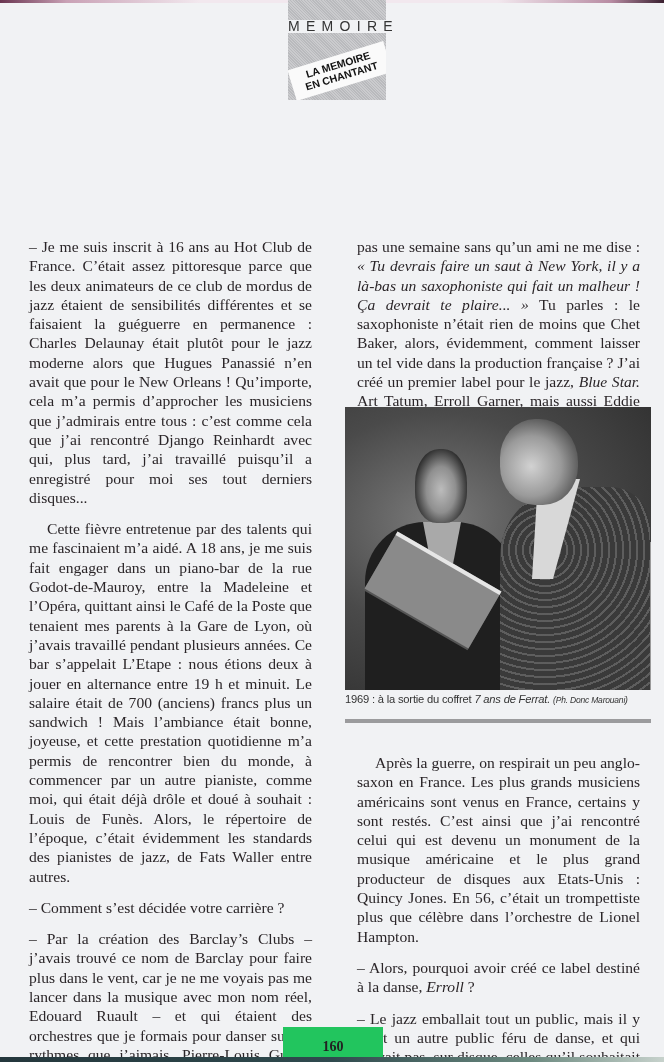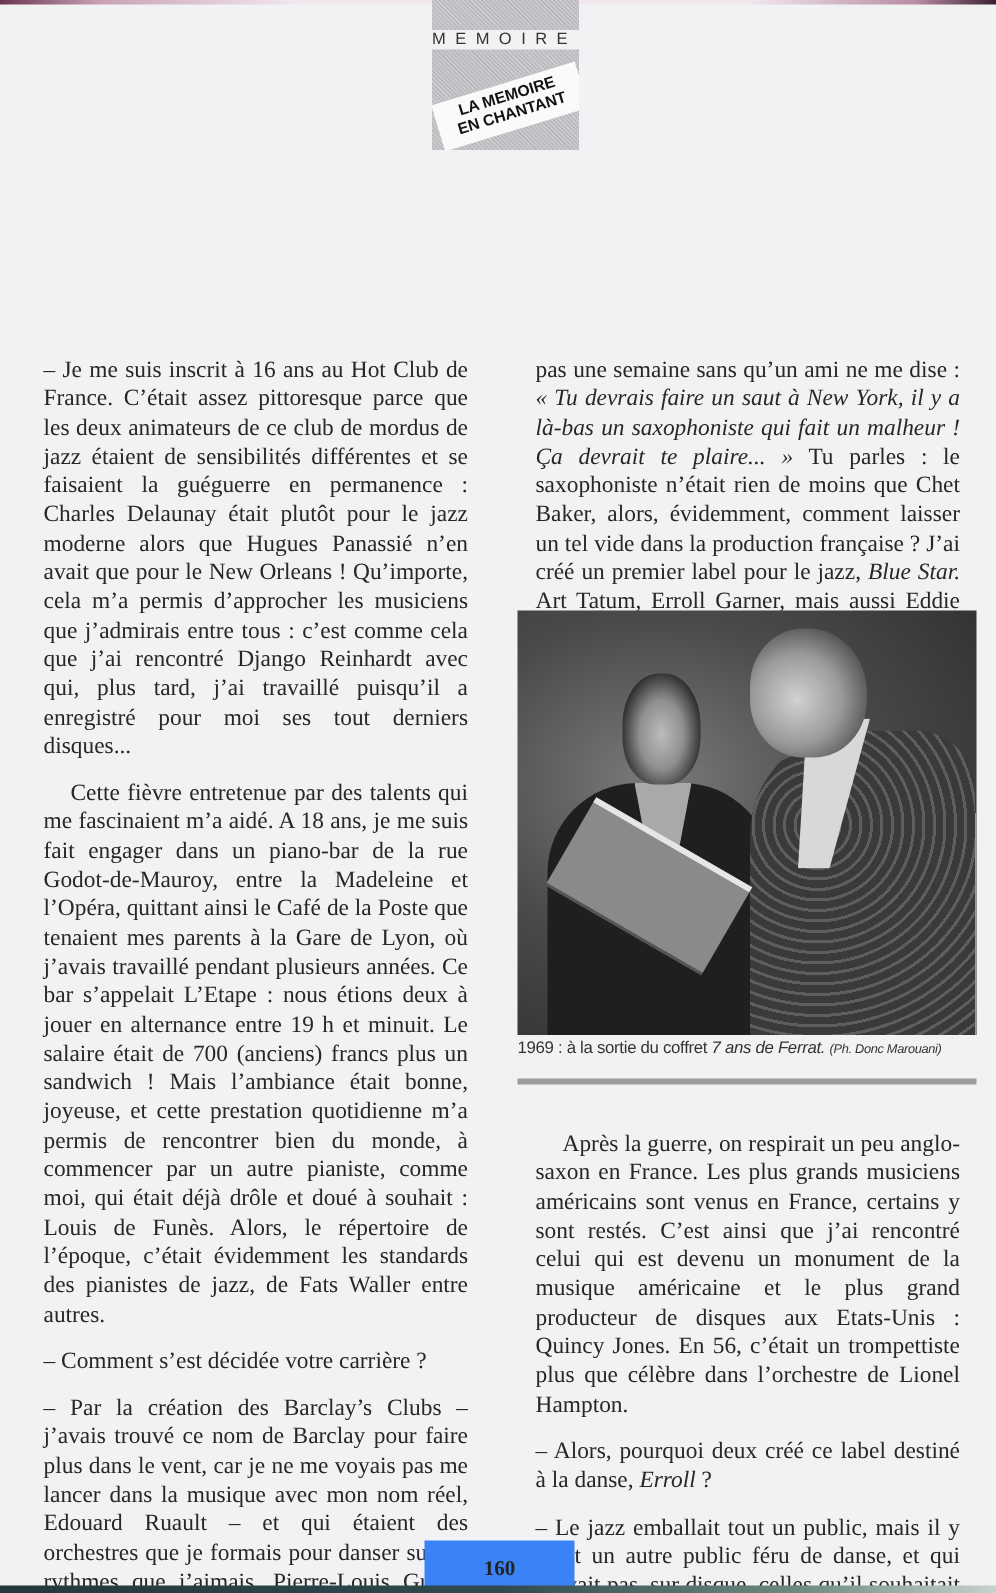--- a/index.html
+++ b/index.html
@@ -21,21 +21,21 @@
   .badge {
     position: absolute; left: 288px; top: 0; width: 98px; height: 100px;
   }
   .badge-top {
     position: absolute; left: 0; top: 0; width: 98px; height: 20px;
     background-color: #b9babd;
     background-image: repeating-linear-gradient(45deg, rgba(255,255,255,0.25) 0 1px, transparent 1px 2px);
   }
   .badge-label {
     position: absolute; left: 0; top: 21px; width: 98px; height: 10px;
-    font-family: "Liberation Sans", sans-serif; font-size: 11px; letter-spacing: 6.3px;
+    font-family: "Liberation Sans", sans-serif; font-size: 14px; letter-spacing: 6.3px;
     color: #333; line-height: 10px; text-align: left;
   }
   .badge-bottom {
     position: absolute; left: 0; top: 33px; width: 98px; height: 67px;
     background-color: #b9babd;
     background-image: repeating-linear-gradient(45deg, rgba(255,255,255,0.25) 0 1px, transparent 1px 2px);
     overflow: hidden;
   }
   .badge-banner {
     position: absolute; left: 2px; top: 22px; width: 100px; height: 32px;
@@ -96,21 +96,21 @@
   .caption {
     position: absolute; left: 345px; top: 693px; width: 310px;
     font-family: "Liberation Sans", sans-serif; font-size: 11.2px; color: #333; white-space: nowrap;
     letter-spacing: -0.2px;
   }
   .caption .credit { font-size: 8.5px; font-style: italic; }
   .caption-rule {
     position: absolute; left: 345px; top: 719px; width: 306px; height: 4px; background: #9b9b9d;
   }
   .page-number-box {
-    position: absolute; left: 283px; top: 1027px; width: 100px; height: 32px; background: #3b82f6;
+    position: absolute; left: 283px; top: 1027px; width: 100px; height: 32px; background: #22c55e;
     text-align: center; font-family: "Liberation Serif", serif; font-weight: bold; font-size: 14px;
     line-height: 40px; color: #222;
   }
 </style>
 </head>
 <body>
 
 <div class="top-edge"></div>
 
 <div class="badge">
@@ -149,19 +149,19 @@
 </div>
 
 <div class="caption">
   <span>1969 : à la sortie du coffret </span><i>7 ans de Ferrat.</i>
   <span class="credit">(Ph. Donc Marouani)</span>
 </div>
 <div class="caption-rule"></div>
 
 <div class="col col-right-bottom">
   <p class="indent">Après la guerre, on respirait un peu anglo-saxon en France. Les plus grands musiciens américains sont venus en France, certains y sont restés. C’est ainsi que j’ai rencontré celui qui est devenu un monument de la musique américaine et le plus grand producteur de disques aux Etats-Unis : Quincy Jones. En 56, c’était un trompettiste plus que célèbre dans l’orchestre de Lionel Hampton.</p>
-  <p class="q"><span>– Alors, pourquoi deux créé ce label destiné à la danse, </span><i>Erroll</i><span> ?</span></p>
+  <p class="q"><span>– Alors, pourquoi avoir créé ce label destiné à la danse, </span><i>Erroll</i><span> ?</span></p>
   <p>– Le jazz emballait tout un public, mais il y avait un autre public féru de danse, et qui n’avait pas, sur disque, celles qu’il souhaitait mettre à son pied ! Donc, un catalogue de disques avec tous les ryth­mes propres à danser. On a commencé par les dan-</p>
 </div>
 
 <div class="page-number-box">160</div>
 
 <div class="bottom-edge"></div>
 
 </body></html>

